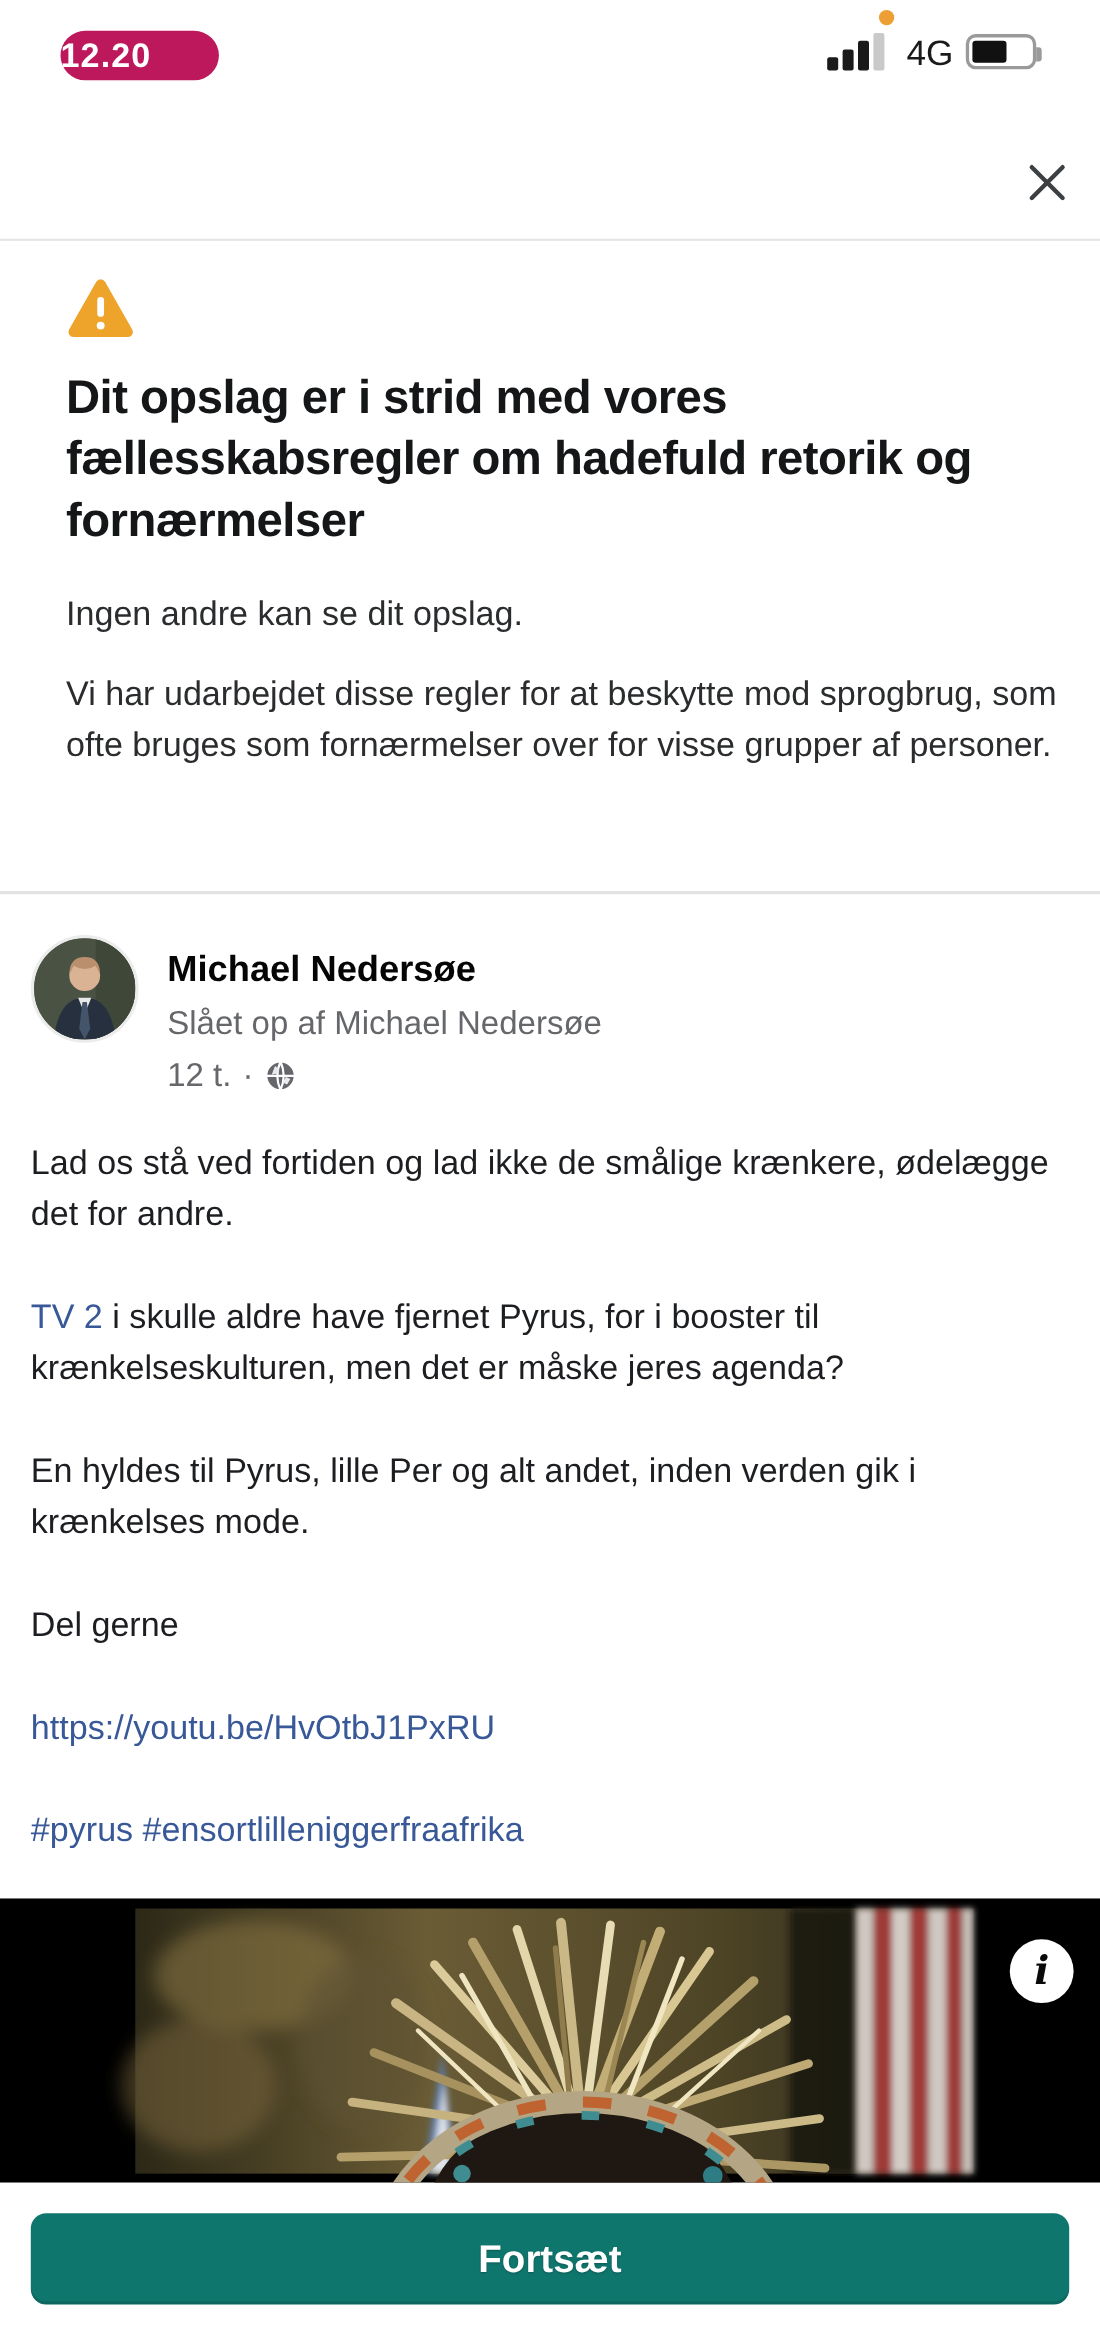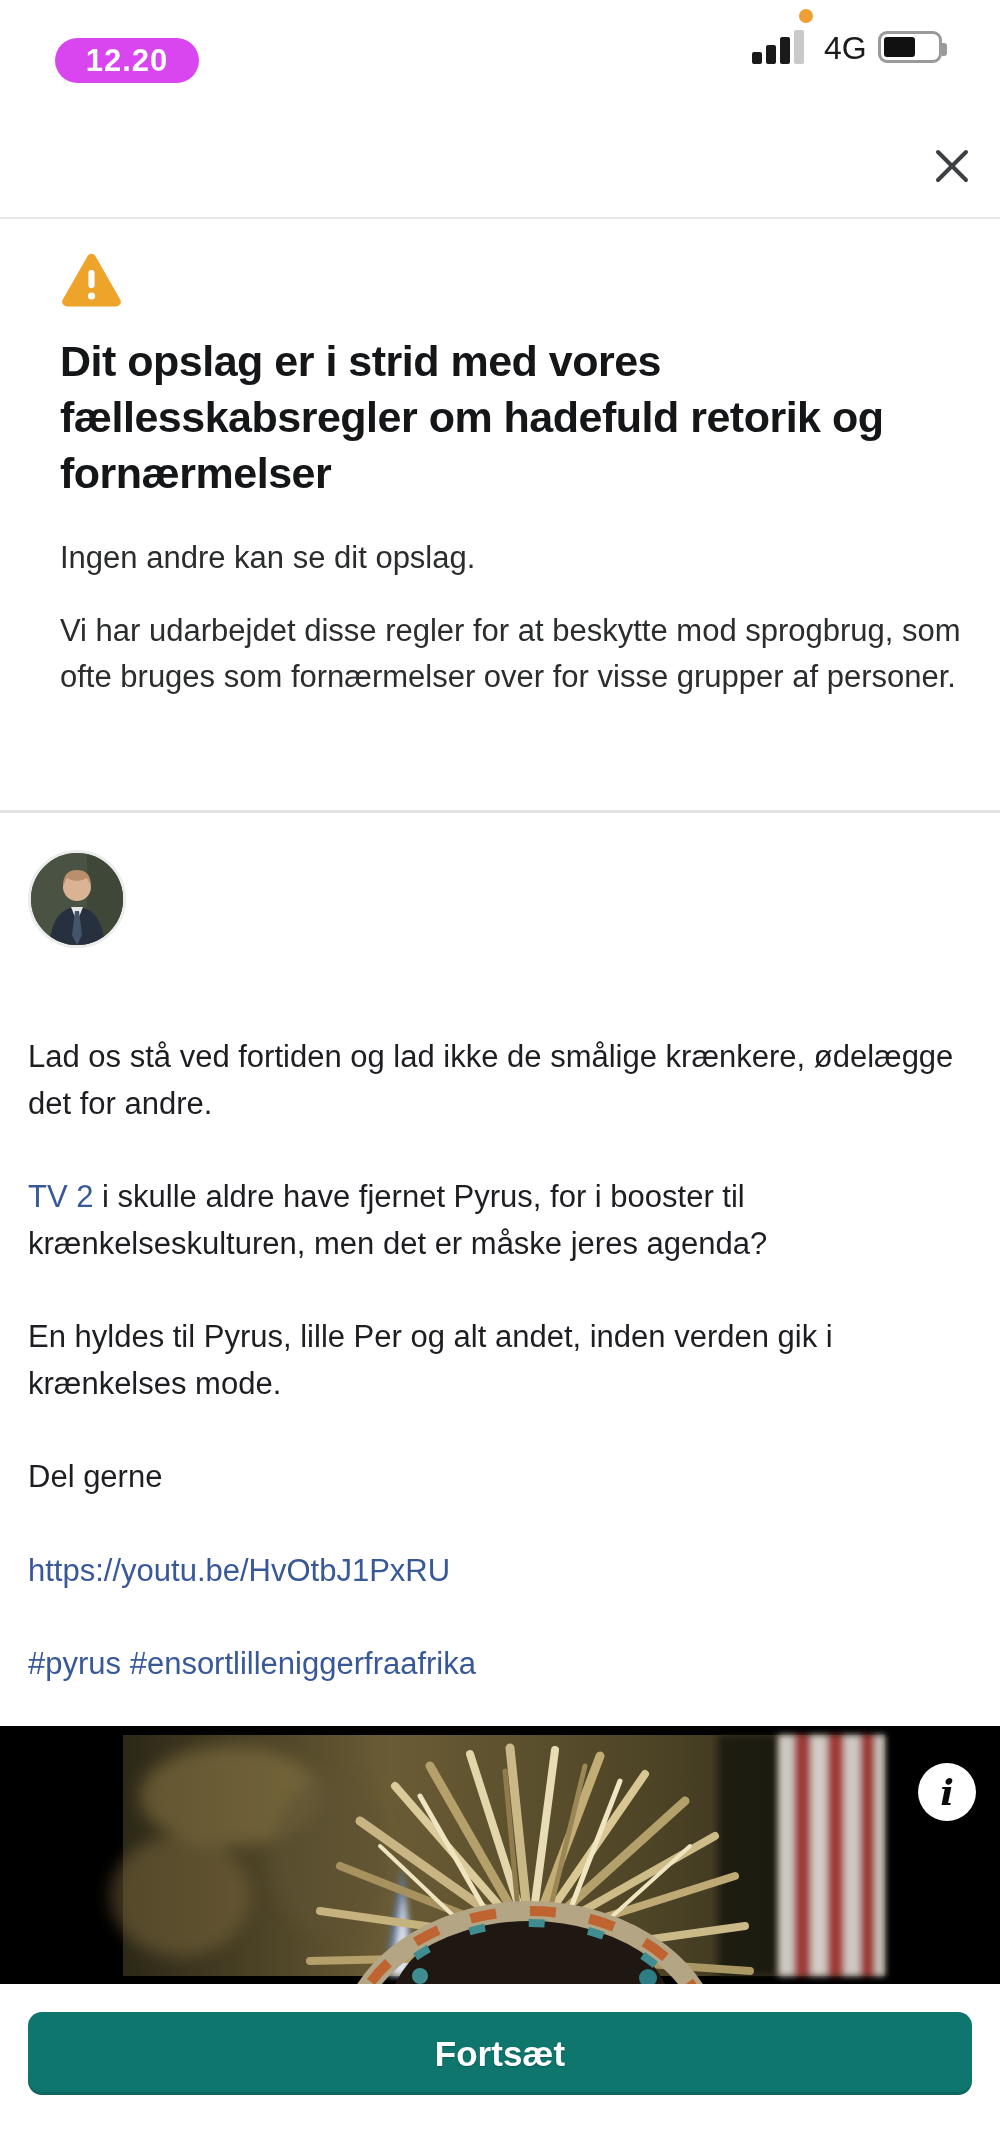--- a/index.html
+++ b/index.html
@@ -1,22 +1,22 @@
 <!DOCTYPE html>
 <html><head>
 <meta charset="utf-8">
 <style>
   * { margin:0; padding:0; box-sizing:border-box; }
   html,body { background:#ffffff; }
   body { font-family:"Liberation Sans", sans-serif; color:#1c1e21; }
   .screen { position:relative; width:1000px; height:2130px; background:#ffffff; overflow:hidden; margin:0 auto; }
 
   
-  .time-pill { position:absolute; left:55px; top:38px; width:144px; height:45px;
-    background:#d946ef; border-radius:23px; display:flex; align-items:center; justify-content:center; }
+  .time-pill { position:absolute; left:55px; top:28px; width:144px; height:45px;
+    background:#be185d; border-radius:23px; display:flex; align-items:center; }
   .time-pill span { color:#ffffff; font-size:31px; font-weight:700; letter-spacing:1px; }
   .mic-dot { position:absolute; left:799px; top:9px; width:14px; height:14px; border-radius:50%; background:#EE9F33; }
   .signal { position:absolute; left:752px; top:30px; width:60px; height:34px; }
   .signal i { position:absolute; bottom:0; width:10px; border-radius:2px; background:#1a1a1a; }
   .signal i:nth-child(1){ left:0; height:12px; }
   .signal i:nth-child(2){ left:14px; height:19px; }
   .signal i:nth-child(3){ left:28px; height:27px; }
   .signal i:nth-child(4){ left:42px; height:34px; background:#c9c9c9; }
   .net-label { position:absolute; left:824px; top:30px; font-size:32px; color:#1a1a1a; }
   .battery { position:absolute; left:878px; top:31px; width:64px; height:32px;
@@ -114,20 +114,34 @@
     <div class="avatar">
       <svg width="92" height="92" viewBox="0 0 92 92">
         <rect width="92" height="92" fill="#4a5243"></rect>
         <rect x="56" width="36" height="92" fill="#3f4739"></rect>
         <circle cx="46" cy="34" r="14" fill="#d9b394"></circle>
         <path d="M32 33 q0-16 14-16 q14 0 14 16 l-4-8 q-10 6 -20 0 Z" fill="#b98f6e"></path>
         <path d="M18 92 q4-38 28-38 q24 0 28 38 Z" fill="#27303f"></path>
         <path d="M40 54 h12 l-4 10 h-4 Z" fill="#e8e8e8"></path>
         <path d="M44 58 h4 l3 24 -5 10 -5-10 Z" fill="#44546b"></path>
       </svg>
+    </div>
+    <div class="post-head-text">
+      <div class="author">Michael Nedersøe</div>
+      <div class="shared-by">Slået op af Michael Nedersøe</div>
+      <div class="meta-row">
+        <span>12 t.</span>
+        <span>·</span>
+        <svg width="30" height="30" viewBox="0 0 30 30">
+          <circle cx="15" cy="15" r="13" fill="#65676b"></circle>
+          <path d="M15 2 a13 13 0 0 0 0 26 a20 26 0 0 1 0-26 Z M15 2 a13 13 0 0 1 0 26 a20 26 0 0 0 0-26 Z" fill="none" stroke="#ffffff" stroke-width="2"></path>
+          <line x1="2" y1="15" x2="28" y2="15" stroke="#ffffff" stroke-width="2"></line>
+          <path d="M10 6 l4 3 -2 4 -5 1 Z M20 16 l4 2 -3 5 -4-2 Z" fill="#e9eaec"></path>
+        </svg>
+      </div>
     </div>
   </div>
 
   <div class="post-body">
     <p>Lad os stå ved fortiden og lad ikke de smålige krænkere, ødelægge det for andre.</p>
     <p><a>TV 2</a><span> i skulle aldre have fjernet Pyrus, for i booster til krænkelseskulturen, men det er måske jeres agenda?</span></p>
     <p>En hyldes til Pyrus, lille Per og alt andet, inden verden gik i krænkelses mode.</p>
     <p>Del gerne</p>
     <p><a>https://youtu.be/HvOtbJ1PxRU</a></p>
     <p><a>#pyrus #ensortlilleniggerfraafrika</a></p>

